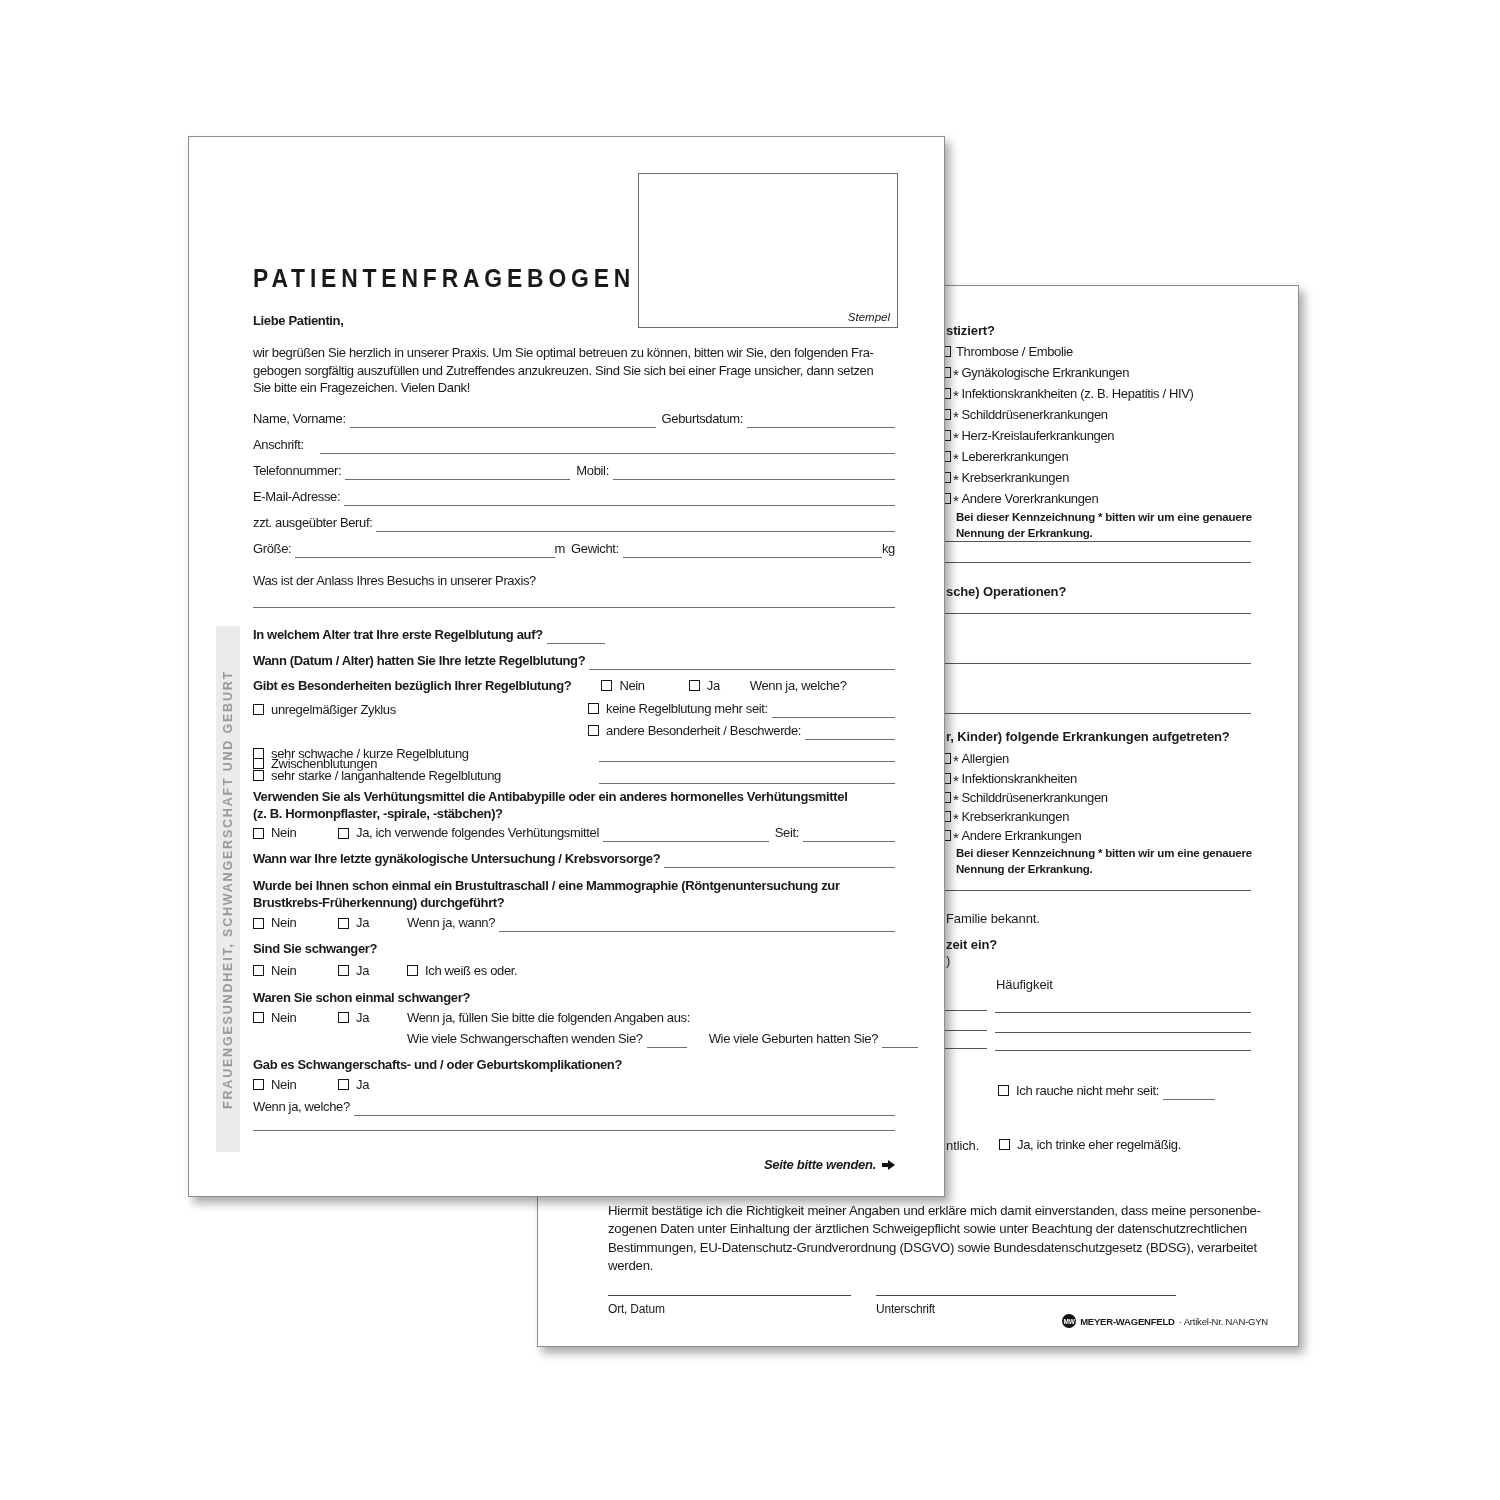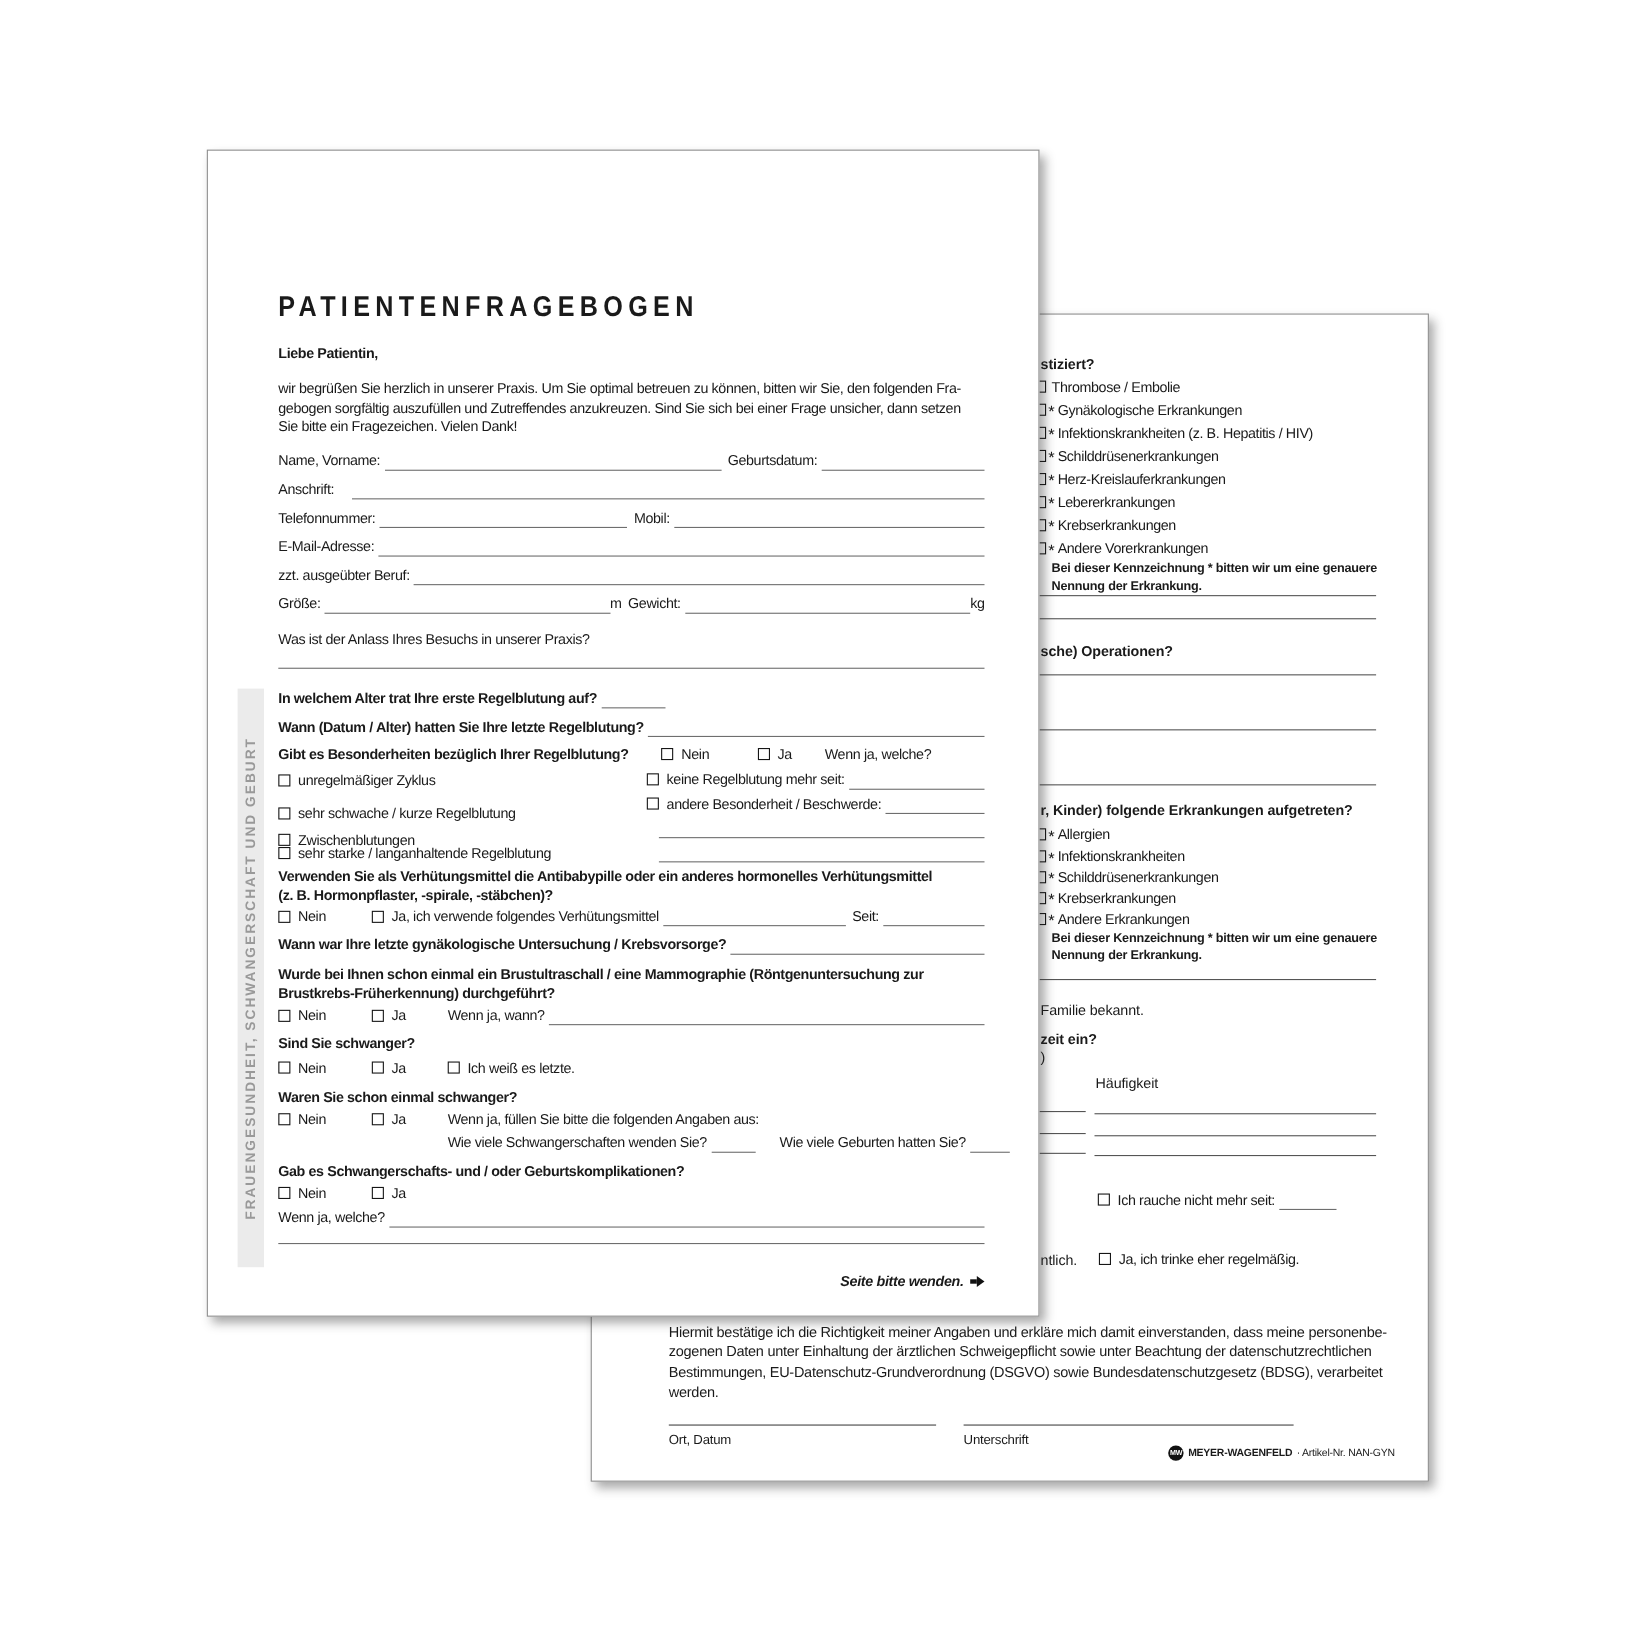--- a/index.html
+++ b/index.html
@@ -195,20 +195,23 @@
     <span class="logocircle">MW</span>
     <span class="b">MEYER-WAGENFELD</span>
     <span>· Artikel-Nr. NAN-GYN</span>
   </div>
 </div>
 
 <div class="page" id="page1">
 
   <div class="title">PATIENTENFRAGEBOGEN</div>
 
+  <div class="stamp">
+    <span>Stempel</span>
+  </div>
 
   <div class="t b" style="left:64px;top:176px;">Liebe Patientin,</div>
   <div class="t pre" style="left:64px;top:207px;">wir begrüßen Sie herzlich in unserer Praxis. Um Sie optimal betreuen zu können, bitten wir Sie, den folgenden Fra-
 gebogen sorgfältig auszufüllen und Zutreffendes anzukreuzen. Sind Sie sich bei einer Frage unsicher, dann setzen
 Sie bitte ein Fragezeichen. Vielen Dank!</div>
 
   <div class="fr" style="left:64px;top:273px;width:642px;">
     <span class="lbl">Name, Vorname:</span>
     <span class="fill"></span>
     <span class="lbl ml6">Geburtsdatum:</span>
@@ -277,21 +280,21 @@
   </div>
 
   <div class="frc" style="left:64px;top:565px;">
     <span class="cb"></span>
       <span class="cbl">unregelmäßiger Zyklus</span>
   </div>
   <div class="frc" style="left:64px;top:587px;margin-top:32px;">
     <span class="cb"></span>
       <span class="cbl">Zwischenblutungen</span>
   </div>
-  <div class="frc" style="left:64px;top:595px;">
+  <div class="frc" style="left:64px;top:609px;">
     <span class="cb"></span>
       <span class="cbl">sehr schwache / kurze Regelblutung</span>
   </div>
   <div class="frc" style="left:64px;top:631px;">
     <span class="cb"></span>
       <span class="cbl">sehr starke / langanhaltende Regelblutung</span>
   </div>
 
   <div class="fr" style="left:399px;top:563px;width:307px;">
     <span class="cb"></span>
@@ -349,21 +352,21 @@
     <span class="grpc w85">
         <span class="cb"></span>
         <span class="cbl">Nein</span>
       </span>
     <span class="grpc w69">
         <span class="cb"></span>
         <span class="cbl">Ja</span>
       </span>
     <span class="grpc">
         <span class="cb"></span>
-        <span class="cbl">Ich weiß es letzte.</span>
+        <span class="cbl">Ich weiß es oder.</span>
       </span>
   </div>
 
   <div class="t b" style="left:64px;top:853px;">Waren Sie schon einmal schwanger?</div>
   <div class="frc" style="left:64px;top:873px;">
     <span class="grpc w85">
         <span class="cb"></span>
         <span class="cbl">Nein</span>
       </span>
     <span class="grpc w69">

